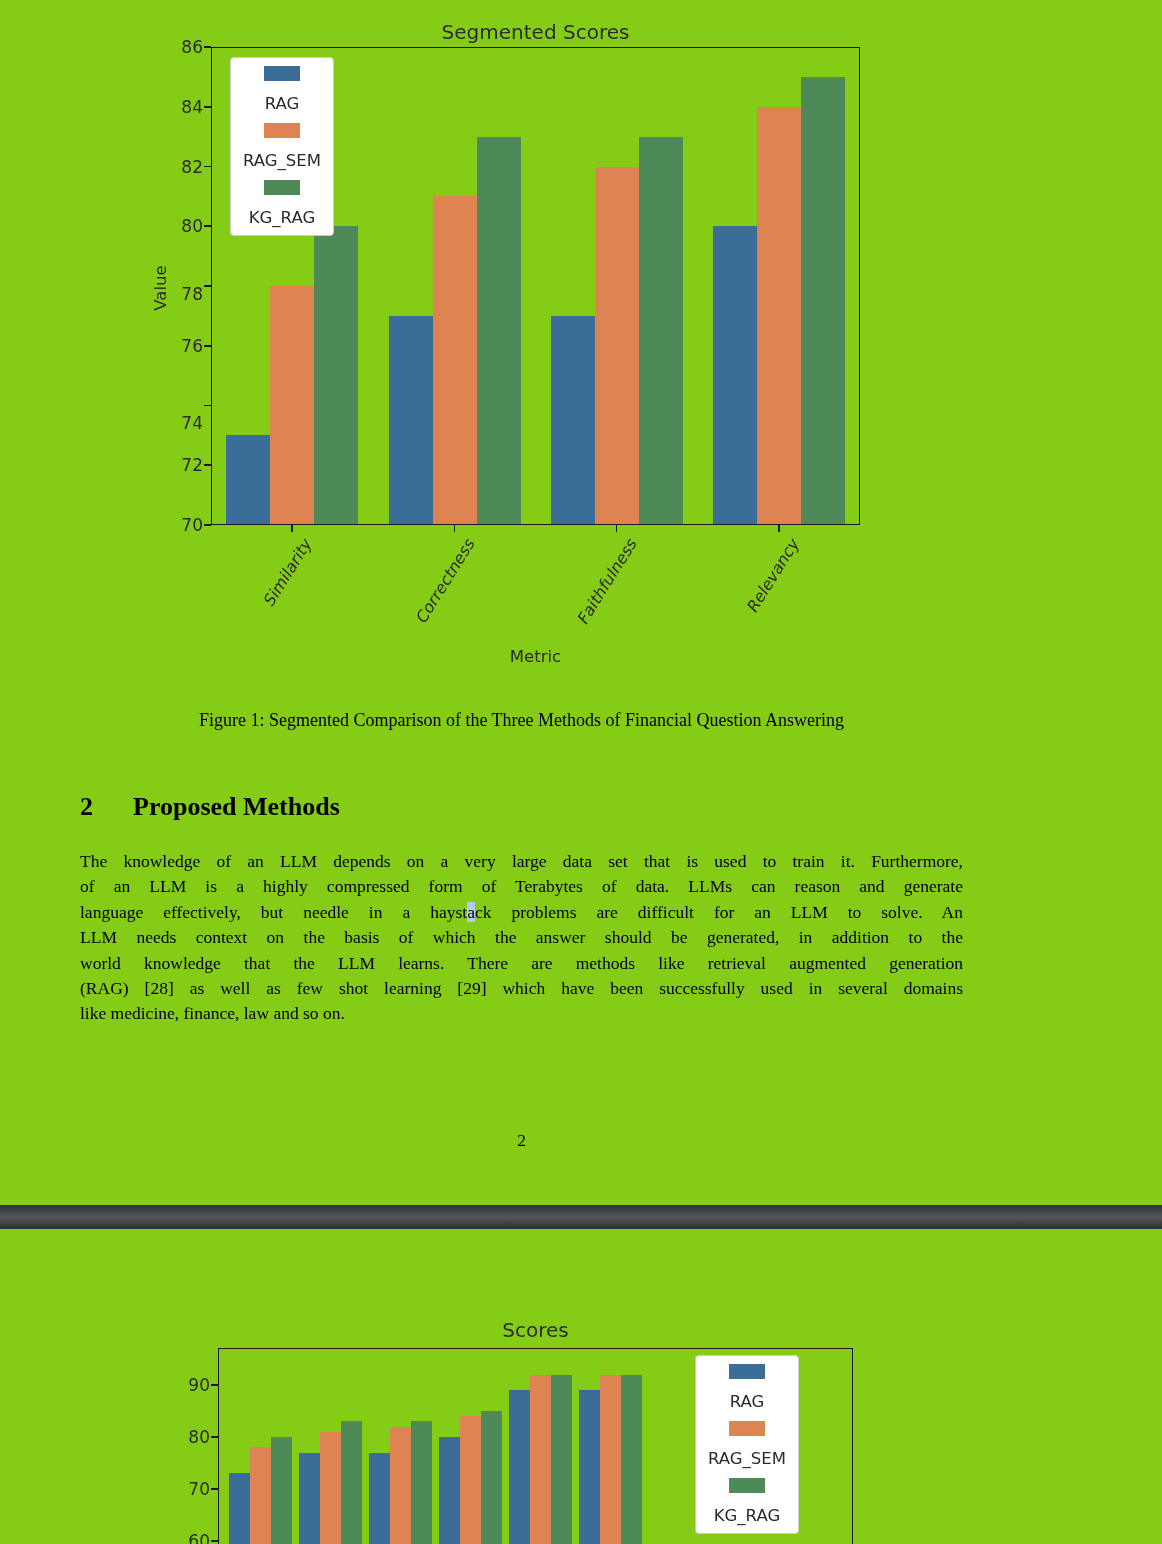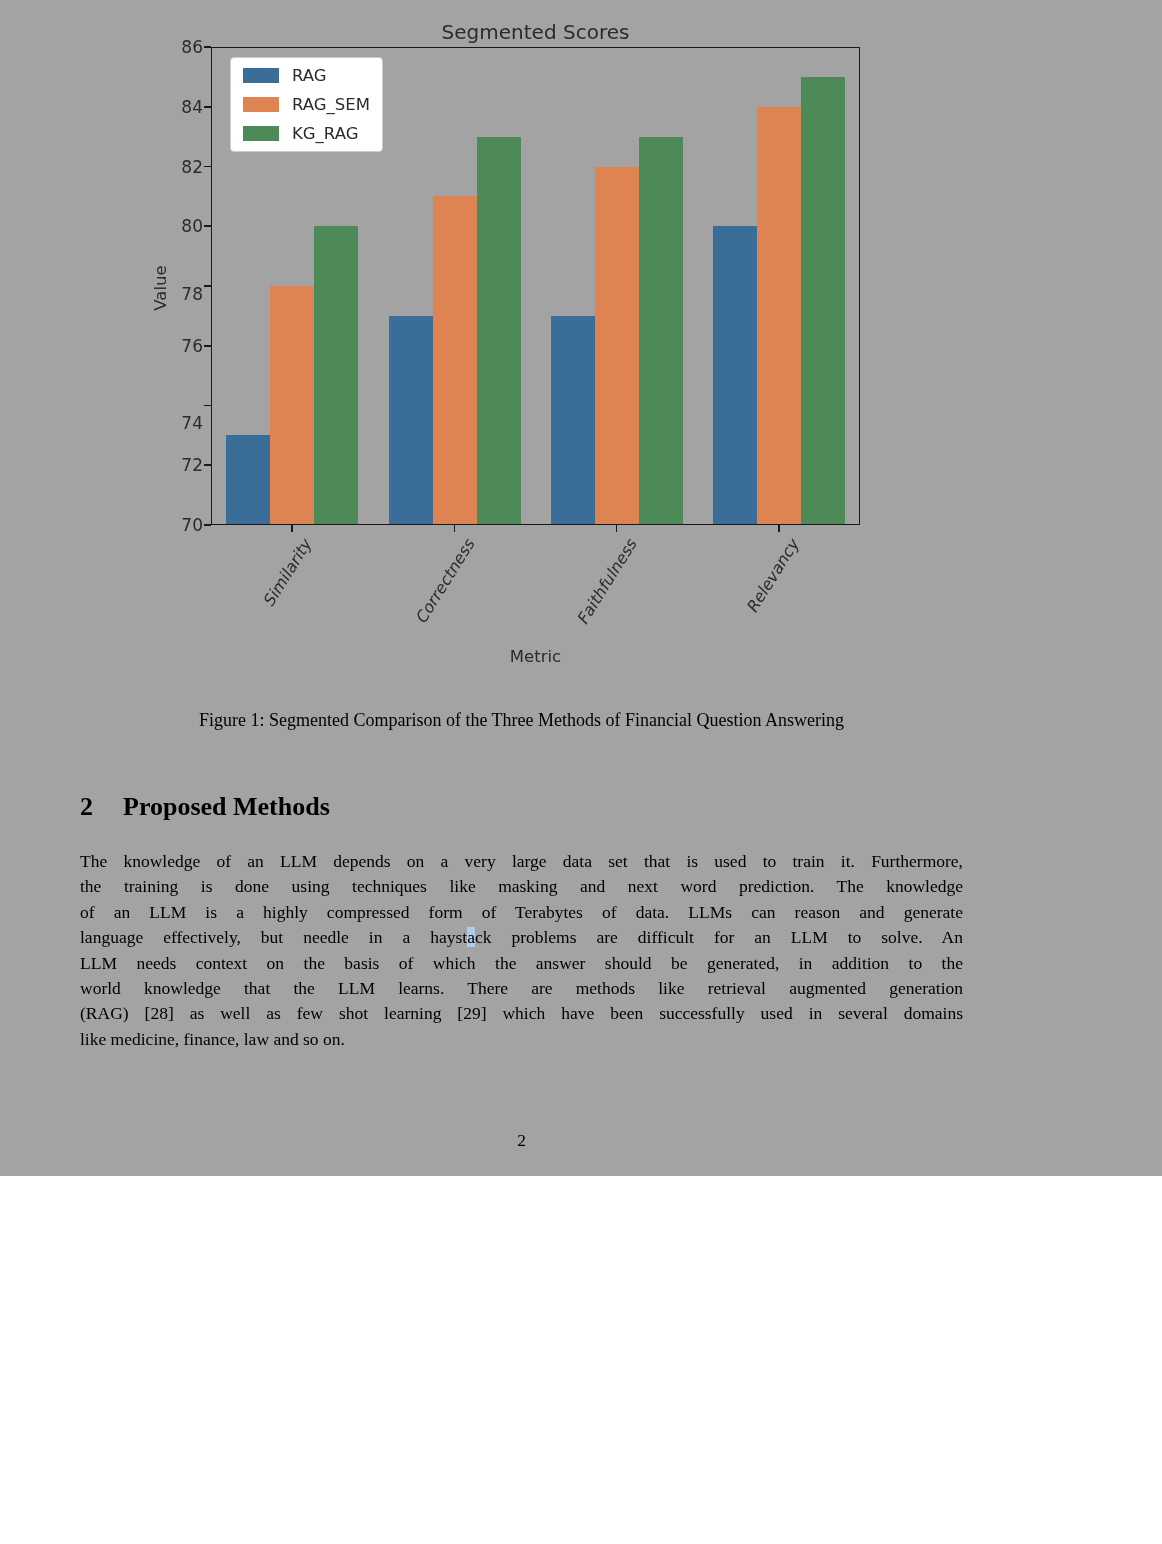--- a/index.html
+++ b/index.html
@@ -1,40 +1,40 @@
 <!DOCTYPE html>
 <html><head>
 <meta charset="utf-8">
 <style>
   html,body{margin:0;padding:0;background:#ffffff;}
-  .page{position:relative;width:1162px;height:1176px;background:#a3a3a3;overflow:hidden;
+  .page{position:relative;width:1162px;height:1544px;background:#84cc16;overflow:hidden;
         font-family:"Liberation Serif", serif;color:#111111;}
 
   
   .chart{position:absolute;font-family:"DejaVu Sans", sans-serif;color:#2b2b2b;overflow:hidden;}
   .plot{position:absolute;border:1.6px solid #1a1a1a;box-sizing:border-box;z-index:2;pointer-events:none;background:transparent;}
   .plot.no-bottom{border-bottom:none;}
   .bar{position:absolute;z-index:1;}
   .chart-title{position:absolute;font-size:20px;color:#2b2b2b;white-space:nowrap;transform:translateX(-50%);}
   .ytick-label{position:absolute;width:46px;text-align:right;font-size:17px;line-height:20px;color:#2b2b2b;}
   .tick{position:absolute;background:#1a1a1a;z-index:2;}
   .xtick-rot{position:absolute;transform-origin:100% 0;transform:rotate(-58deg);font-style:italic;
              font-size:16px;white-space:nowrap;color:#2b2b2b;}
   .axis-xlabel{position:absolute;font-size:16.5px;transform:translateX(-50%);white-space:nowrap;}
   .axis-ylabel{position:absolute;font-size:16.5px;white-space:nowrap;transform:translate(-50%,-50%) rotate(-90deg);}
   .legend{position:absolute;background:#ffffff;border:1px solid #cccccc;border-radius:4px;
           padding:8px 12px;display:flex;flex-direction:column;gap:10px;z-index:3;}
-  .legend-row{display:flex;align-items:center;gap:13px;}
+  .legend-row{display:flex;align-items:center;gap:13px;flex-direction:column;}
   .legend-swatch{width:36px;height:15px;flex:0 0 auto;}
   .legend-label{font-size:16.5px;white-space:nowrap;}
 
   
   .caption{position:absolute;left:80px;top:710px;width:883px;text-align:center;font-size:18px;color:#000;}
   .heading{position:absolute;left:80px;top:792px;font-size:26px;font-weight:bold;color:#000;}
-  .heading .sec-title{margin-left:30px;}
+  .heading .sec-title{margin-left:40px;}
   .bodytext{position:absolute;left:80px;top:849px;width:883px;font-size:17.5px;color:#000;}
   .jline{line-height:25.4px;text-align:justify;text-align-last:justify;white-space:nowrap;}
   .jline.jlast{text-align:left;text-align-last:left;}
   .hl{background:#aecde8;}
   .pagenum{position:absolute;left:80px;top:1130px;width:883px;text-align:center;font-size:17.5px;color:#000;}
 
   
   .divider{position:absolute;left:0;top:1205px;width:1162px;height:24px;
            background:linear-gradient(180deg,#2e3033 0%,#43464b 30%,#53565b 50%,#3f4247 75%,#292b2e 100%);}
 </style>
@@ -101,21 +101,20 @@
         </div>
       </div>
     </div>
 
   <div class="caption">Figure 1: Segmented Comparison of the Three Methods of Financial Question Answering</div>
 
   <div class="heading"><span>2</span><span class="sec-title">Proposed Methods</span></div>
 
   <div class="bodytext">
     <div class="jline">The knowledge of an LLM depends on a very large data set that is used to train it. Furthermore,</div>
-    <div class="jline">the training is done using techniques like masking and next word prediction. The knowledge</div>
     <div class="jline">of an LLM is a highly compressed form of Terabytes of data. LLMs can reason and generate</div>
     <div class="jline"><span>language effectively, but needle in a hayst</span><span class="hl">a</span><span>ck problems are difficult for an LLM to solve. An</span></div>
     <div class="jline">LLM needs context on the basis of which the answer should be generated, in addition to the</div>
     <div class="jline">world knowledge that the LLM learns. There are methods like retrieval augmented generation</div>
     <div class="jline">(RAG) [28] as well as few shot learning [29] which have been successfully used in several domains</div>
     <div class="jline jlast">like medicine, finance, law and so on.</div>
   </div>
 
   <div class="pagenum">2</div>
 

